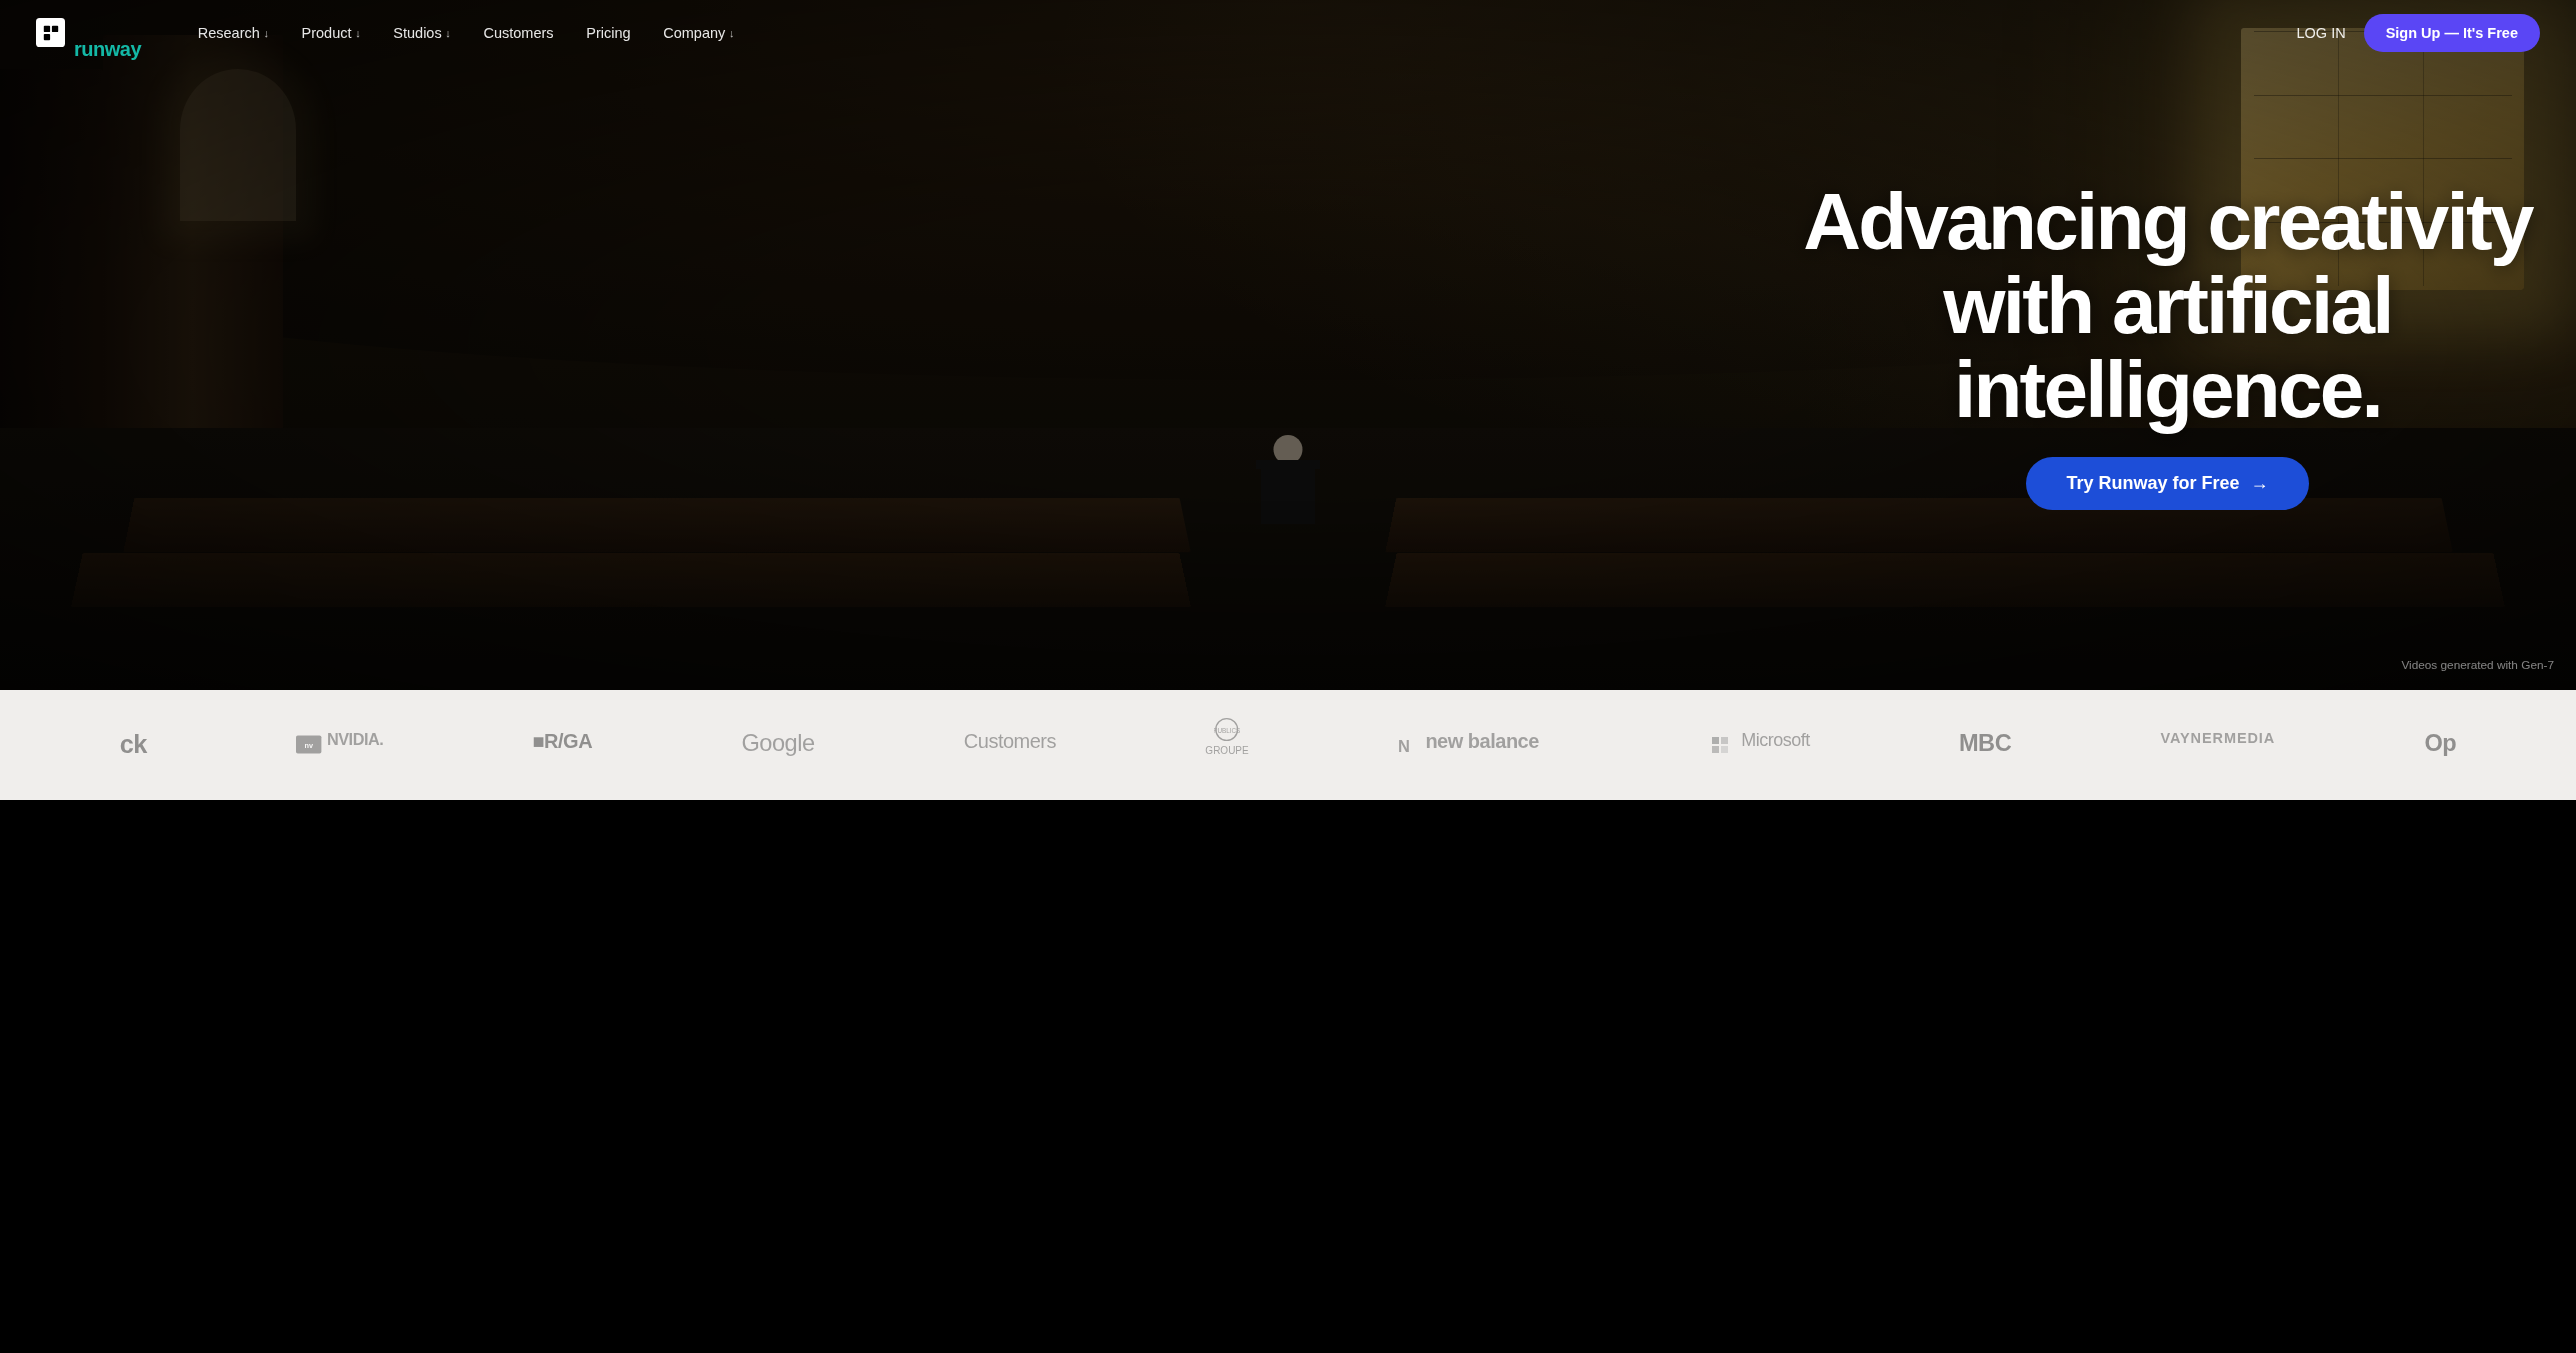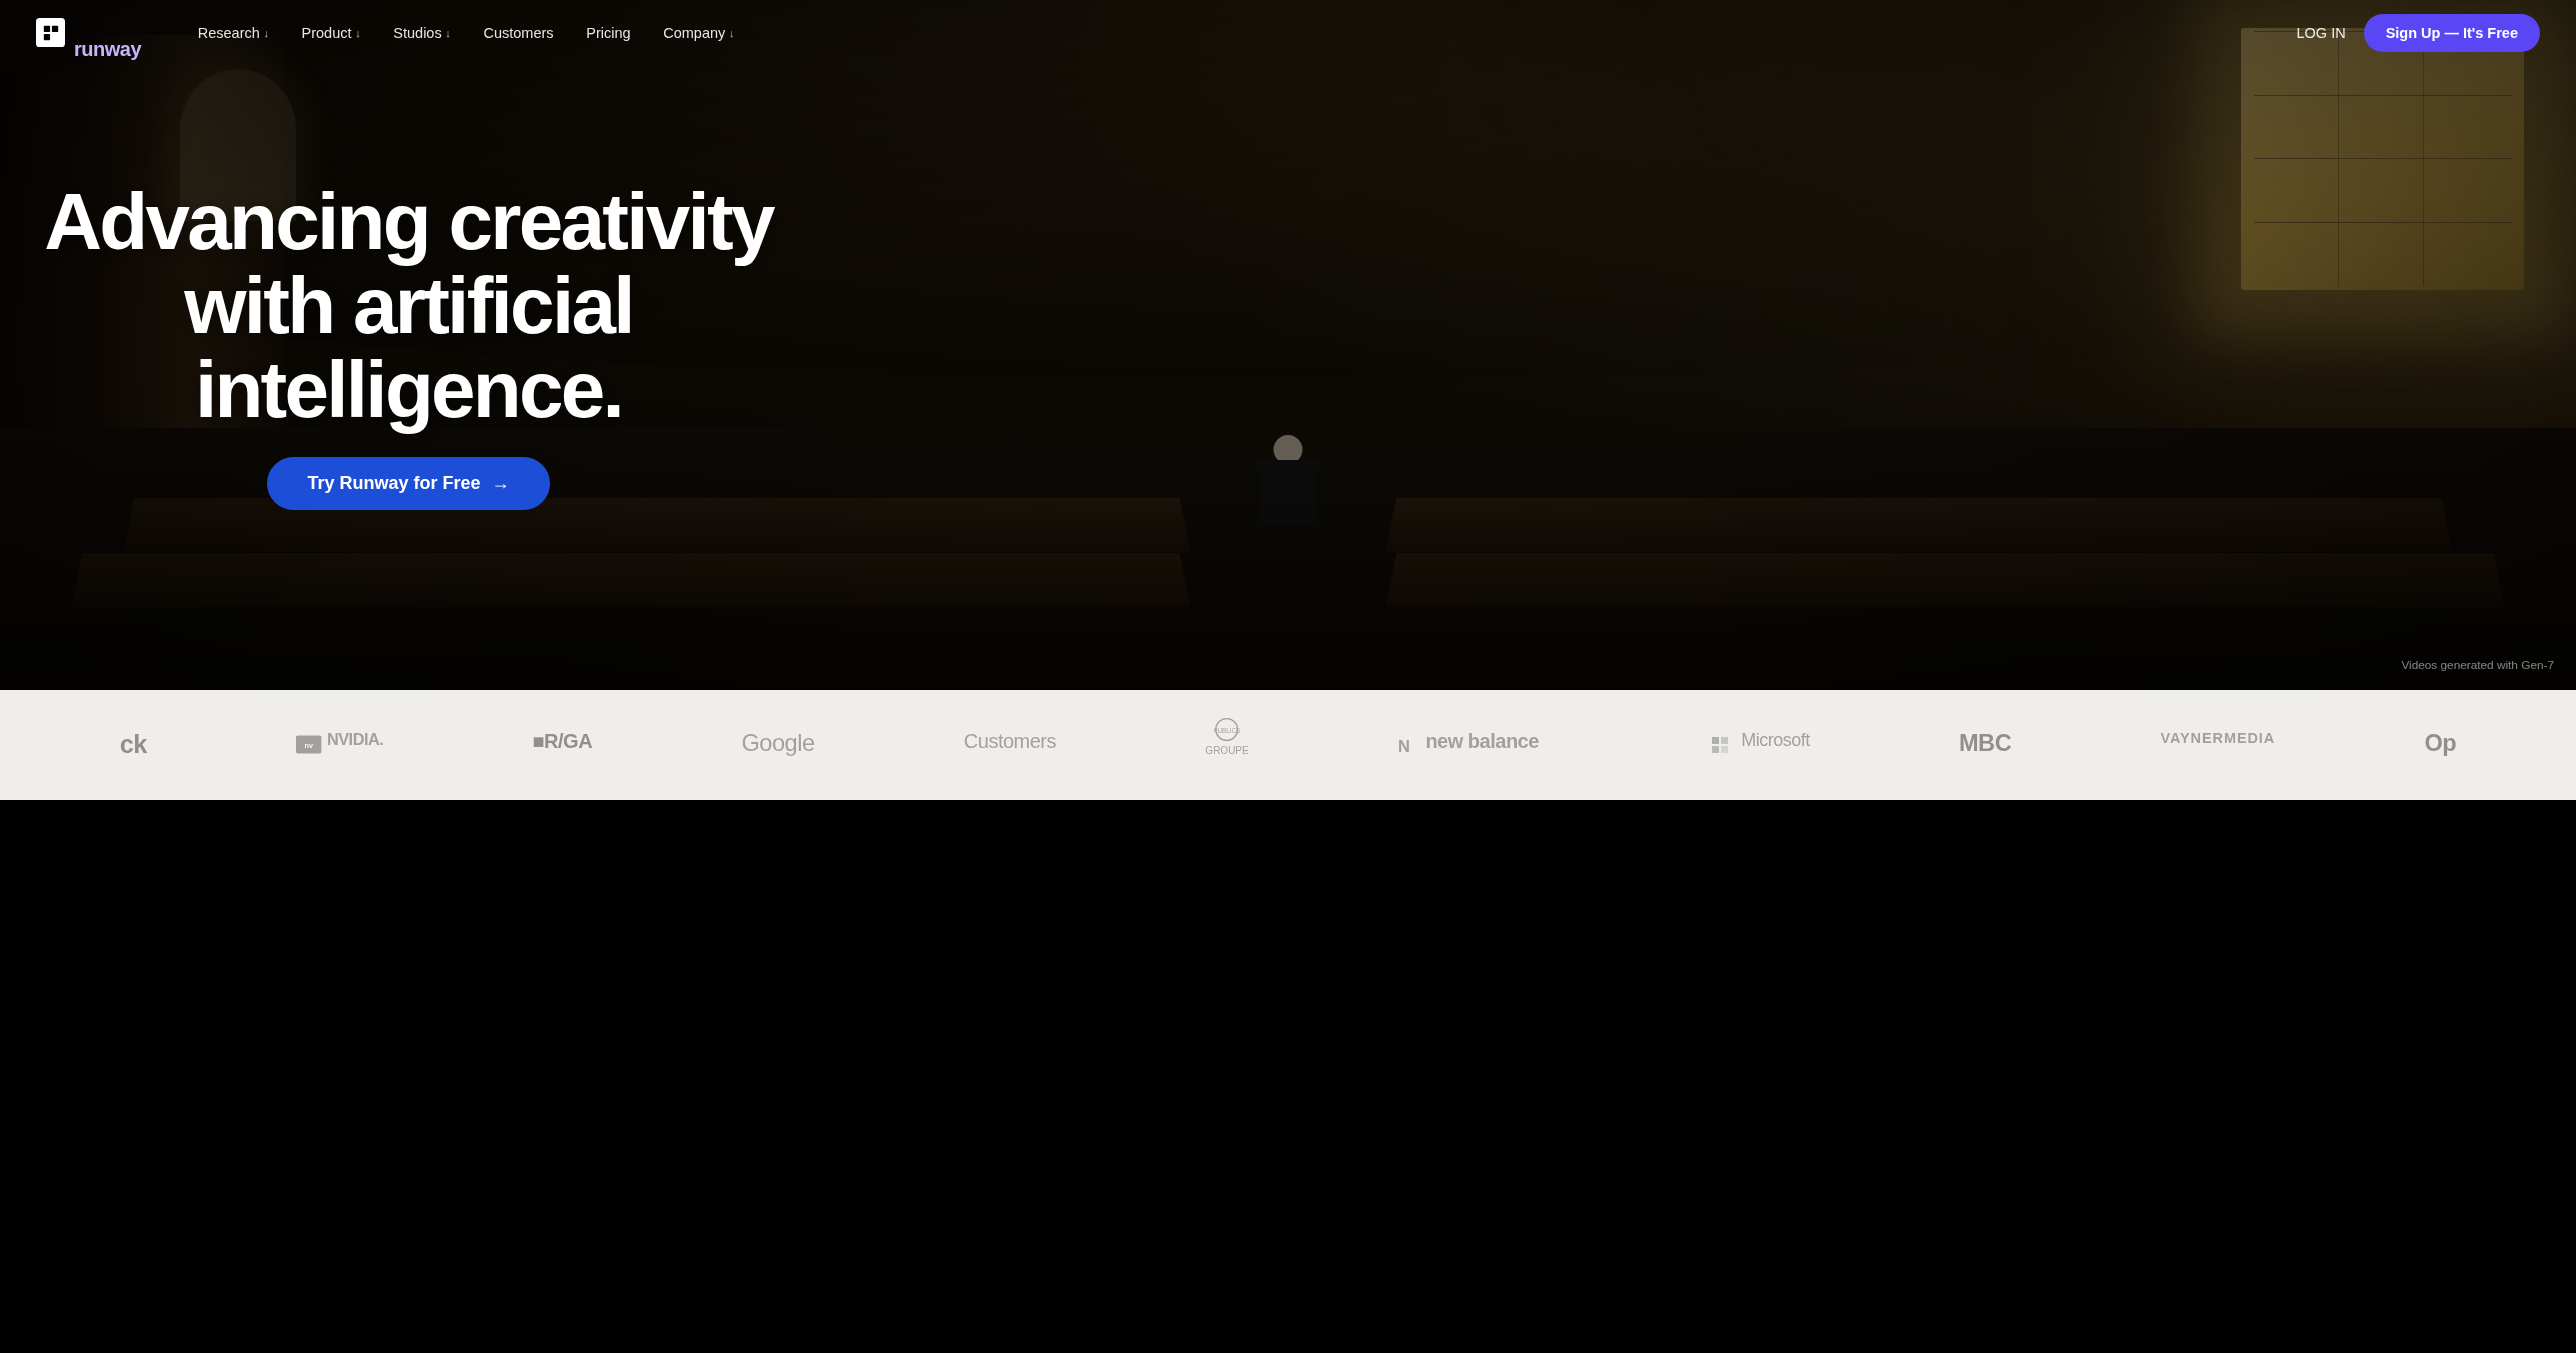--- a/index.html
+++ b/index.html
@@ -47,21 +47,21 @@
       align-items: center;
       justify-content: center;
       color: #000;
       font-weight: 900;
       font-size: 12.7px;
     }
 
     .logo-text {
       font-size: 20px;
       font-weight: 700;
-      color: #c4b5fd;
+      color: #14b8a6;
       letter-spacing: -0.5px;
       margin-top: 34px;
     }
 
     .nav-links {
       display: flex;
       align-items: center;
       gap: 7.3px;
     }
 
@@ -113,21 +113,21 @@
     
     .hero {
       position: relative;
       width: 100%;
       height: 100vh;
       min-height: 636px;
       max-height: 690px;
       overflow: hidden;
       display: flex;
       align-items: center;
-      justify-content: flex-start;
+      justify-content: flex-end;
     }
 
     .hero-bg {
       position: absolute;
       inset: 0;
       background: 
         radial-gradient(ellipse at 70% 30%, rgba(180,140,80,0.18) 0%, transparent 55%),
         radial-gradient(ellipse at 50% 80%, rgba(60,40,20,0.6) 0%, transparent 60%),
         linear-gradient(to bottom, #1a1410 0%, #0d0a08 40%, #1c1510 100%);
     }

